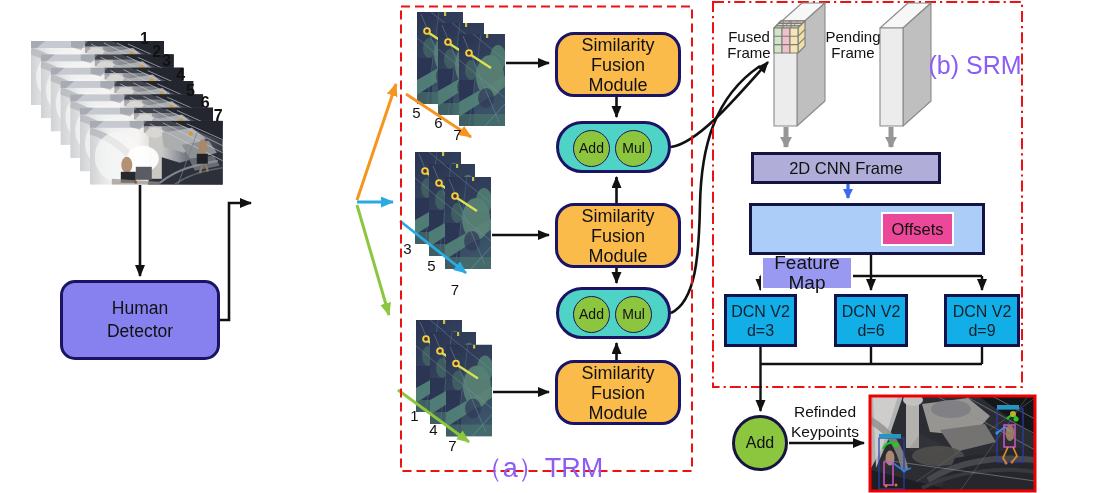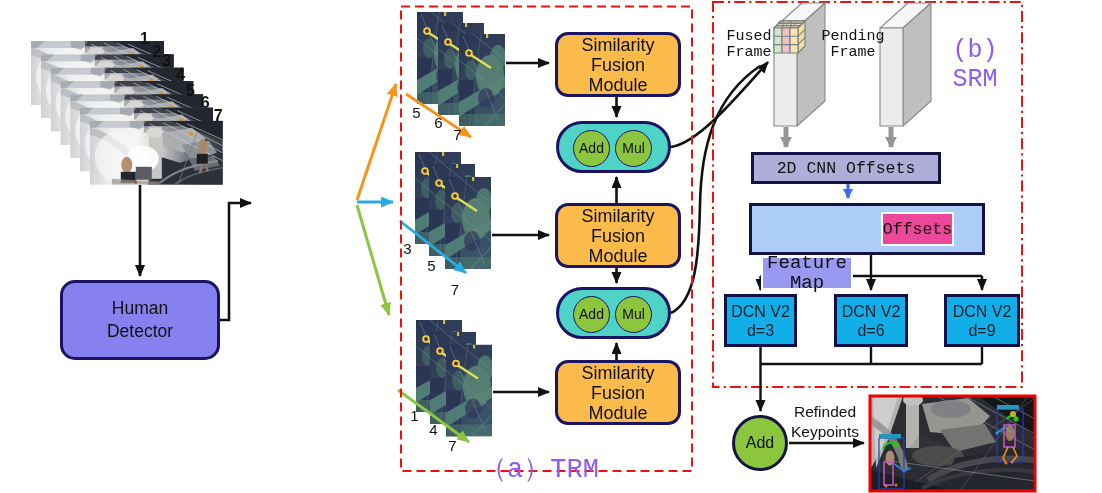--- a/index.html
+++ b/index.html
@@ -1,23 +1,23 @@
 <!DOCTYPE html>
 <html><head>
 <meta charset="utf-8">
 <style>
   html,body{margin:0;padding:0;background:#fff;}
   #stage{position:relative;width:1102px;height:493px;background:#fff;overflow:hidden;
          font-family:"Liberation Sans",sans-serif;}
   .box{position:absolute;box-sizing:border-box;display:flex;align-items:center;
        justify-content:center;text-align:center;color:#111;}
   .purple{background:#8781f0;border:3px solid #1b1464;border-radius:13px;}
-  .orangeb{background:#fbbb4b;border:3.5px solid #1b1464;border-radius:13px;
+  .orangeb{background:#fbbb4b;border:3.5px solid #1b1464;border-radius:19px;
            font-size:18px;line-height:20px;}
-  .serif{font-family:Liberation Mono, monospace;}
+  .serif{font-family:Liberation Sans, sans-serif;}
   .red{color:#8b5cf6;}
 </style>
 </head>
 <body>
 <div id="stage">
 <svg id="art" width="1102" height="493" viewBox="0 0 1102 493" style="position:absolute;left:0;top:0">
 <defs>
   <marker id="mk" markerUnits="userSpaceOnUse" markerWidth="14" markerHeight="12" refX="11" refY="5" orient="auto">
           <path d="M0,0 L12,5 L0,10 z" fill="#111"></path>
         </marker>
@@ -281,21 +281,21 @@
 <div class="box" style="left:556px;top:287px;width:115px;height:52px;background:#4ed3c6;border:3px solid #1b1464;border-radius:26px;"></div>
 <div class="box" style="left:573px;top:295.5px;width:37px;height:37px;background:#8cc63f;border:1.6px solid #1b1464;border-radius:50%;font-size:14px;">Add</div>
 <div class="box" style="left:615px;top:295.5px;width:37px;height:37px;background:#8cc63f;border:1.6px solid #1b1464;border-radius:50%;font-size:14px;">Mul</div>
 
 <div class="box serif red" style="left:472px;top:453px;width:135px;height:30px;font-size:27px;">（a）TRM</div>
 <div class="box serif red" style="left:925px;top:50px;width:100px;height:30px;font-size:25px;">(b) SRM</div>
 
 <div class="box serif" style="left:718px;top:28px;width:62px;height:34px;font-size:15px;line-height:16.5px;">Fused<br>Frame</div>
 <div class="box serif" style="left:820px;top:28px;width:66px;height:34px;font-size:15px;line-height:16.5px;">Pending<br>Frame</div>
 
-<div class="box serif" style="left:751px;top:152px;width:190px;height:32px;background:#b0aed8;border:3px solid #141444;font-size:16.5px;">2D CNN Offsets</div>
+<div class="box serif" style="left:751px;top:152px;width:190px;height:32px;background:#b0aed8;border:3px solid #141444;font-size:16.5px;">2D CNN Frame</div>
 
 <div class="box" style="left:749px;top:203px;width:236px;height:52px;background:#abcdf8;border:3px solid #141444;"></div>
 <div class="box serif" style="left:761px;top:210px;width:92px;height:34px;background:#9a99f2;border:2px solid #fff;font-size:19px;line-height:20px;margin-top:46px;">Feature<br>Map</div>
 <div class="box serif" style="left:881px;top:212px;width:73px;height:34px;background:#ec4899;border:2px solid #fff;font-size:16.5px;">Offsets</div>
 
 <div class="box" style="left:724px;top:294px;width:73px;height:53px;background:#12aee8;border:3px solid #10104a;font-size:16px;line-height:19px;color:#15202e;">DCN V2<br>d=3</div>
 <div class="box" style="left:834px;top:294px;width:74px;height:53px;background:#12aee8;border:3px solid #10104a;font-size:16px;line-height:19px;color:#15202e;">DCN V2<br>d=6</div>
 <div class="box" style="left:944px;top:294px;width:76px;height:53px;background:#12aee8;border:3px solid #10104a;font-size:16px;line-height:19px;color:#15202e;">DCN V2<br>d=9</div>
 
 <div class="box" style="left:732px;top:415px;width:56px;height:56px;background:#8cc63f;border:3.5px solid #151540;border-radius:50%;font-size:16px;">Add</div>

